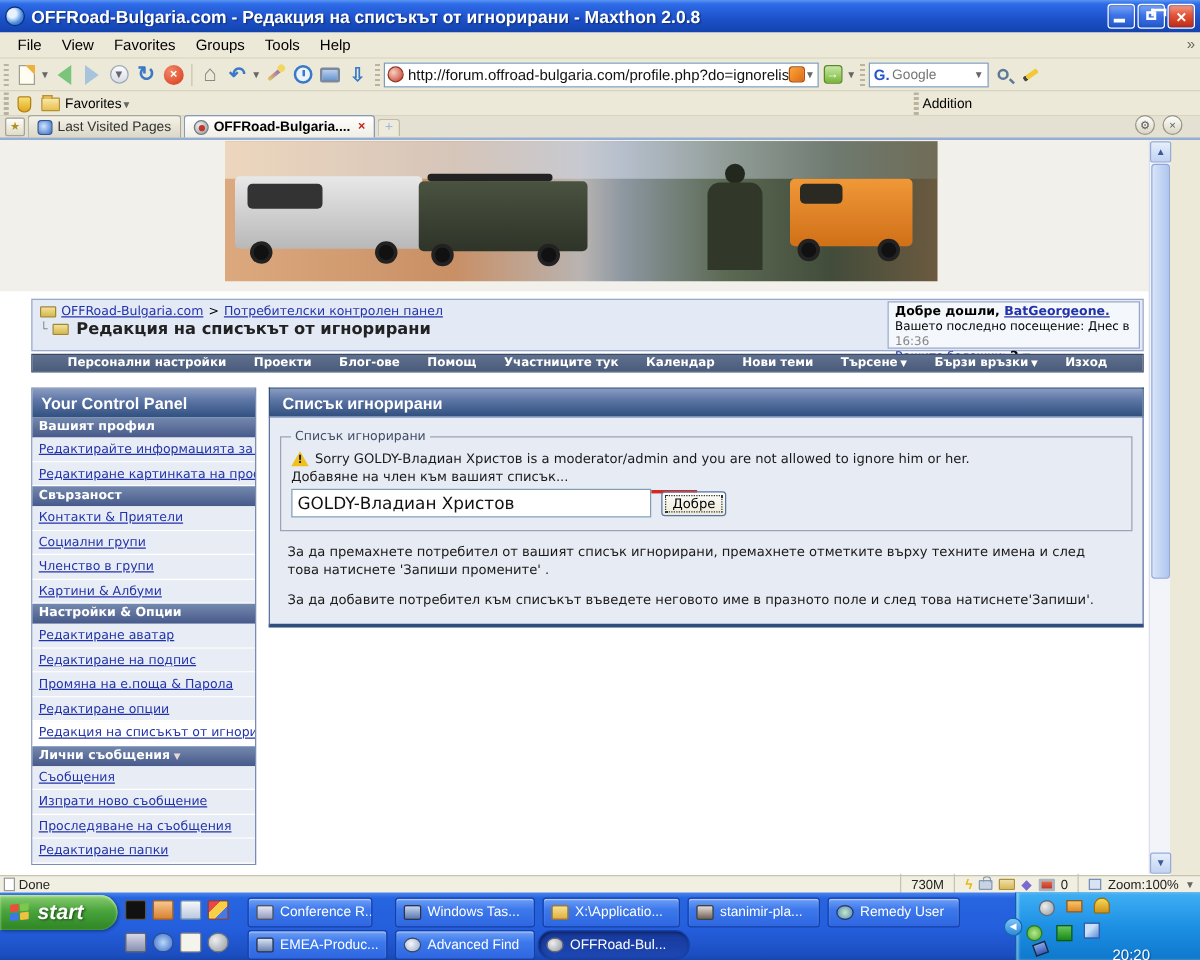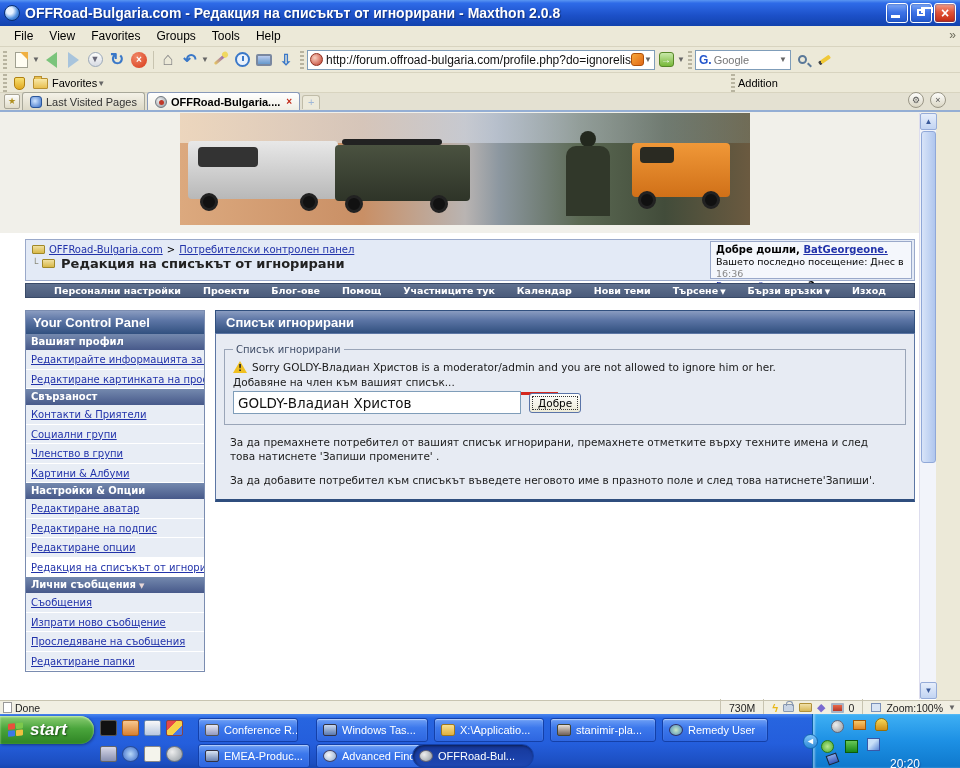--- a/index.html
+++ b/index.html
@@ -396,20 +396,21 @@
       <a class="sb-link">Редактирайте информацията за вас</a>
       <a class="sb-link">Редактиране картинката на профила</a>
       <div class="sb-sec">Свързаност</div>
       <a class="sb-link">Контакти &amp; Приятели</a>
       <a class="sb-link">Социални групи</a>
       <a class="sb-link">Членство в групи</a>
       <a class="sb-link">Картини &amp; Албуми</a>
       <div class="sb-sec">Настройки &amp; Опции</div>
       <a class="sb-link">Редактиране аватар</a>
       <a class="sb-link">Редактиране на подпис</a>
+      <a class="sb-link">Промяна на е.поща &amp; Парола</a>
       <a class="sb-link">Редактиране опции</a>
       <a class="sb-link active">Редакция на списъкът от игнорирани</a>
       <div class="sb-sec">
         <span>Лични съобщения</span><span class="sec-arrow">▼</span>
       </div>
       <a class="sb-link">Съобщения</a>
       <a class="sb-link">Изпрати ново съобщение</a>
       <a class="sb-link">Проследяване на съобщения</a>
       <a class="sb-link">Редактиране папки</a>
     </div>
@@ -510,21 +511,21 @@
     </div>
 
     <div class="tbtn-task" style="left:198px;top:30px;width:112px;">
       <span class="ticon" style="background:linear-gradient(#D8E4F4,#6880B0);border:1px solid #334;"></span>
       <span>EMEA-Produc...</span>
     </div>
     <div class="tbtn-task" style="left:316px;top:30px;width:112px;">
       <span class="ticon" style="background:radial-gradient(circle at 40% 40%,#F8F8F8,#88A8D0);border-radius:50%;border:1px solid #446;"></span>
       <span>Advanced Find</span>
     </div>
-    <div class="tbtn-task active" style="left:412px;top:30px;width:122px;border-radius:12px;">
+    <div class="tbtn-task active" style="left:430px;top:30px;width:122px;border-radius:12px;">
       <span class="ticon" style="background:radial-gradient(circle at 35% 35%,#EEE,#9098A0);border-radius:50%;border:1px solid #667;"></span>
       <span>OFFRoad-Bul...</span>
     </div>
 
     <div class="tray">
       <span class="tray-chev">◄</span>
       <span class="tray-ico" style="left:18px;top:6px;border-radius:50%;background:radial-gradient(circle at 35% 35%,#EEE,#9098A0);border:1px solid #667;"></span>
       <span class="tray-ico" style="left:40px;top:6px;background:linear-gradient(#F8C868,#E08828);border:1px solid #A05808;height:10px;"></span>
       <span class="tray-ico" style="left:62px;top:4px;border-radius:50% 50% 2px 2px;background:linear-gradient(#F8D858,#D09018);border:1px solid #987008;"></span>
       <span class="tray-ico" style="left:8px;top:26px;border-radius:50%;background:radial-gradient(circle,#B8E890,#48A828);border:1px solid #2A7A14;"></span>

